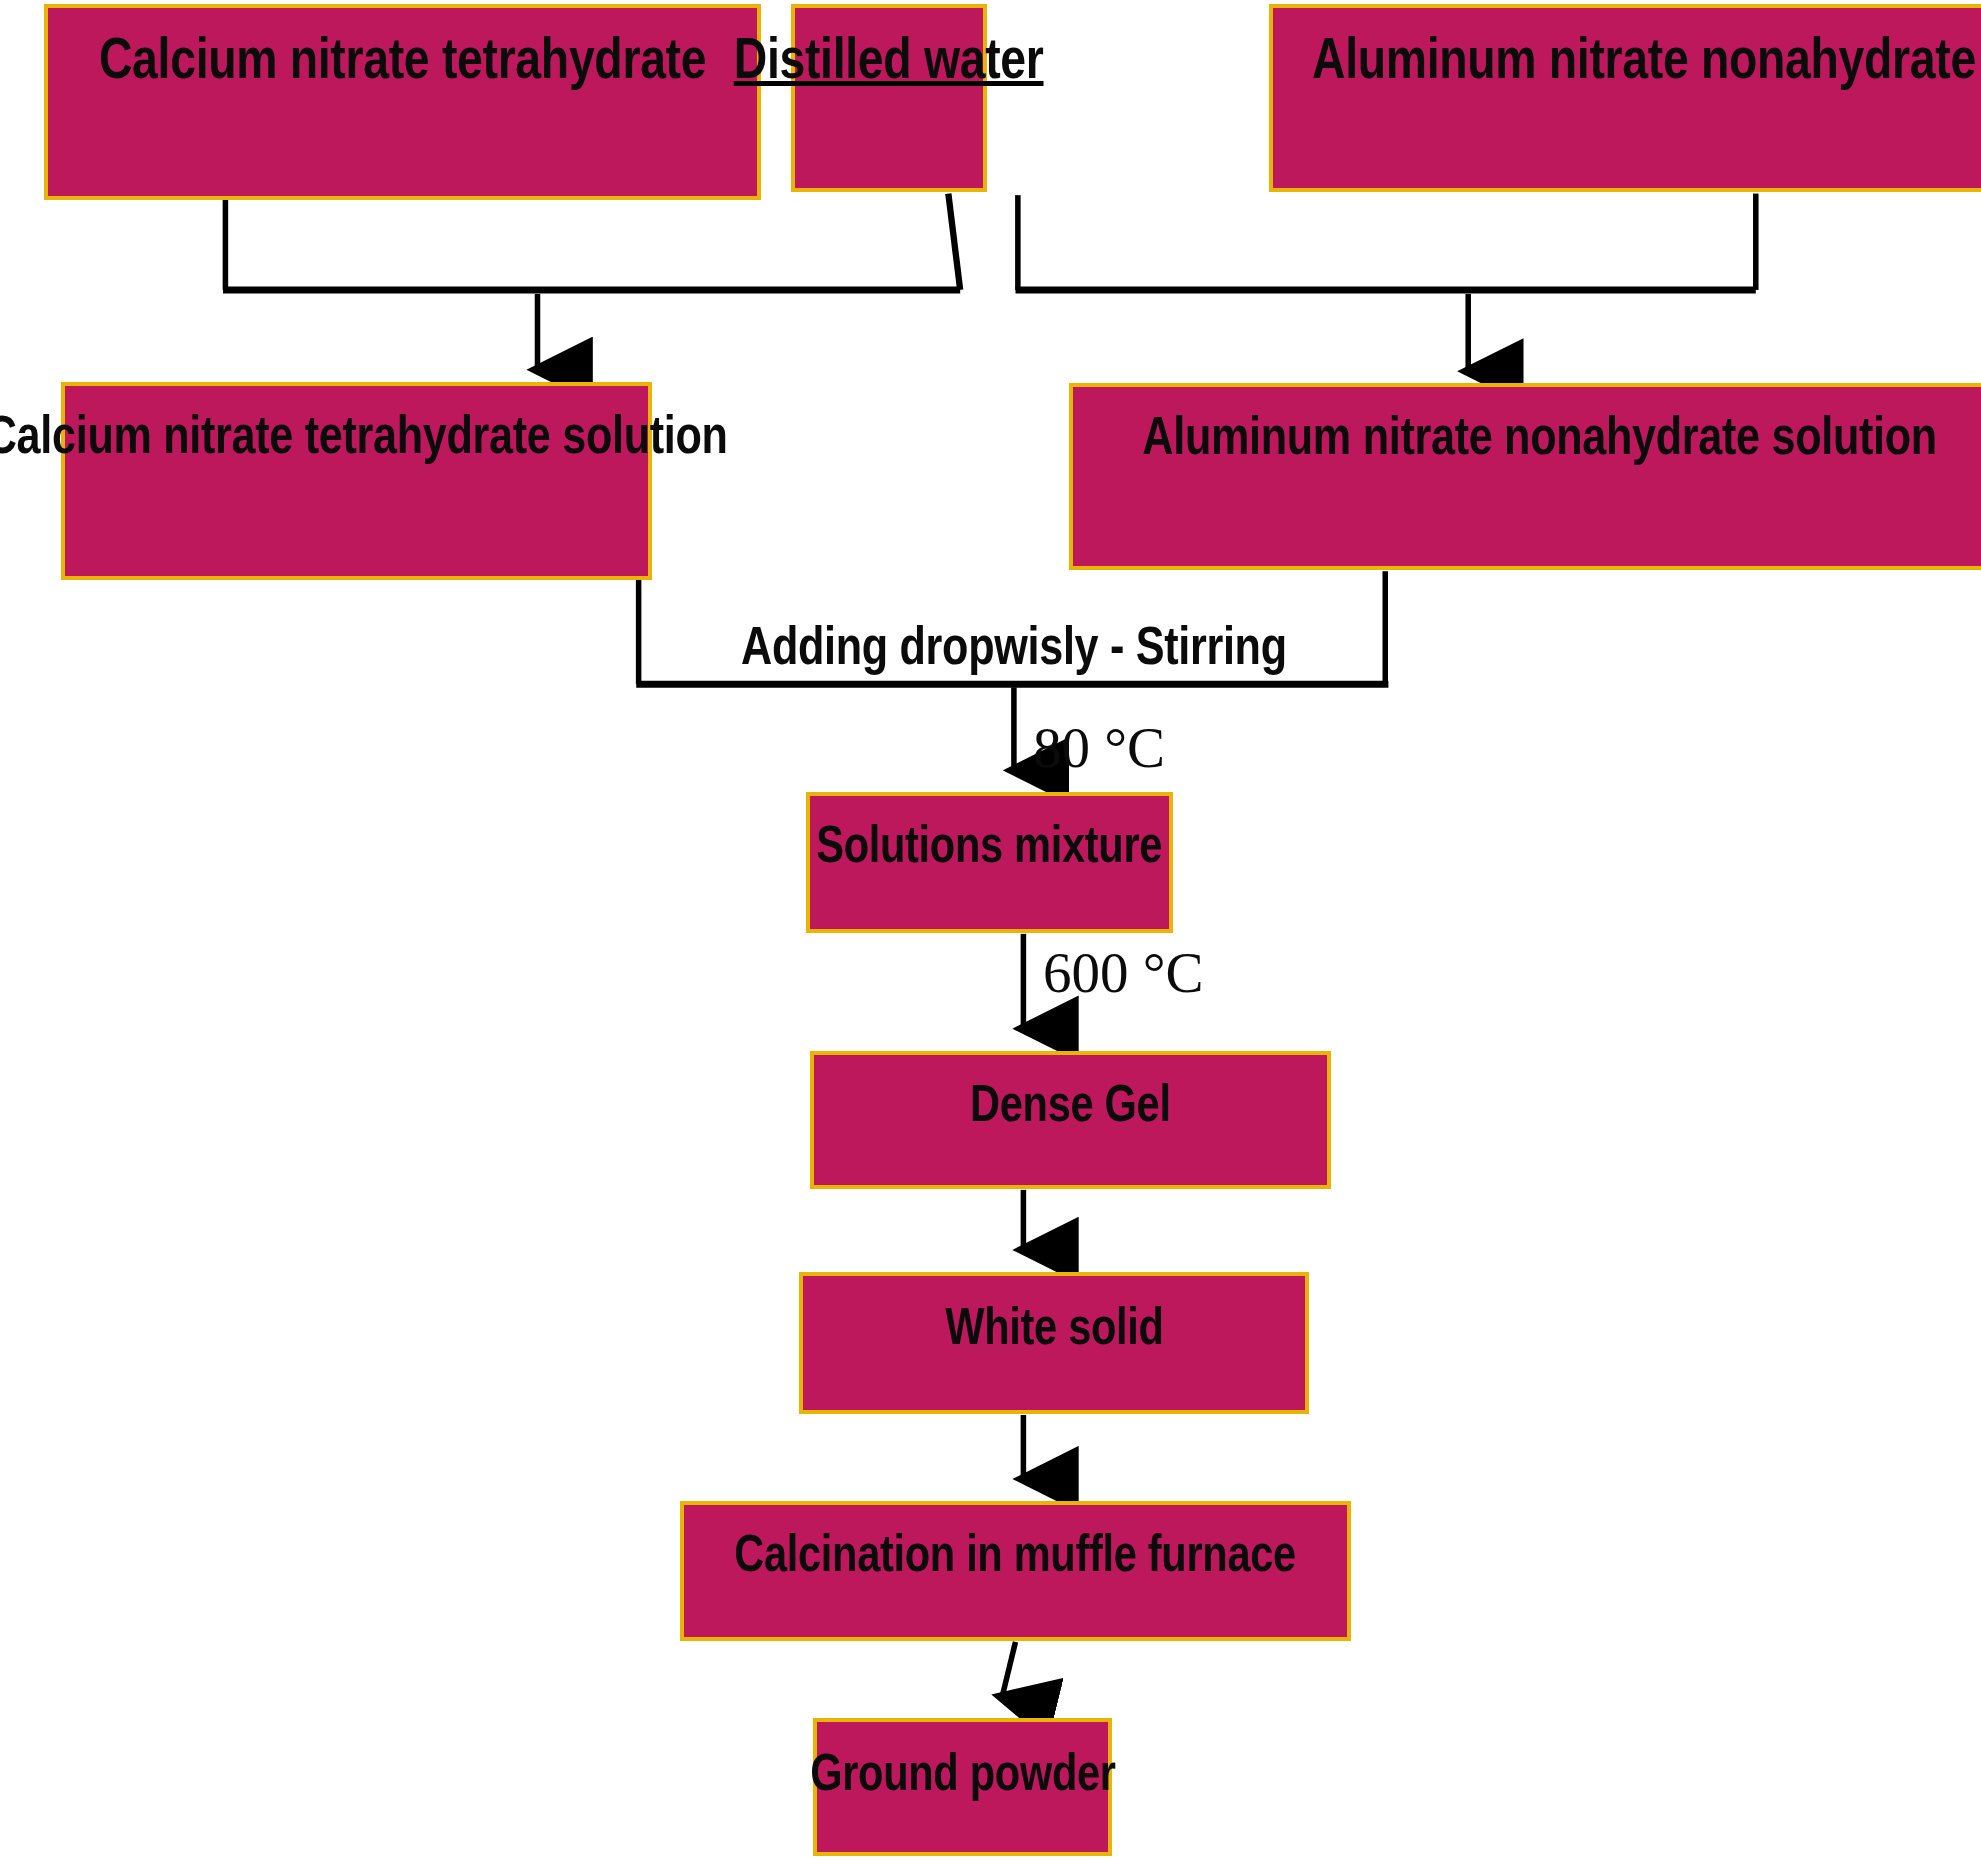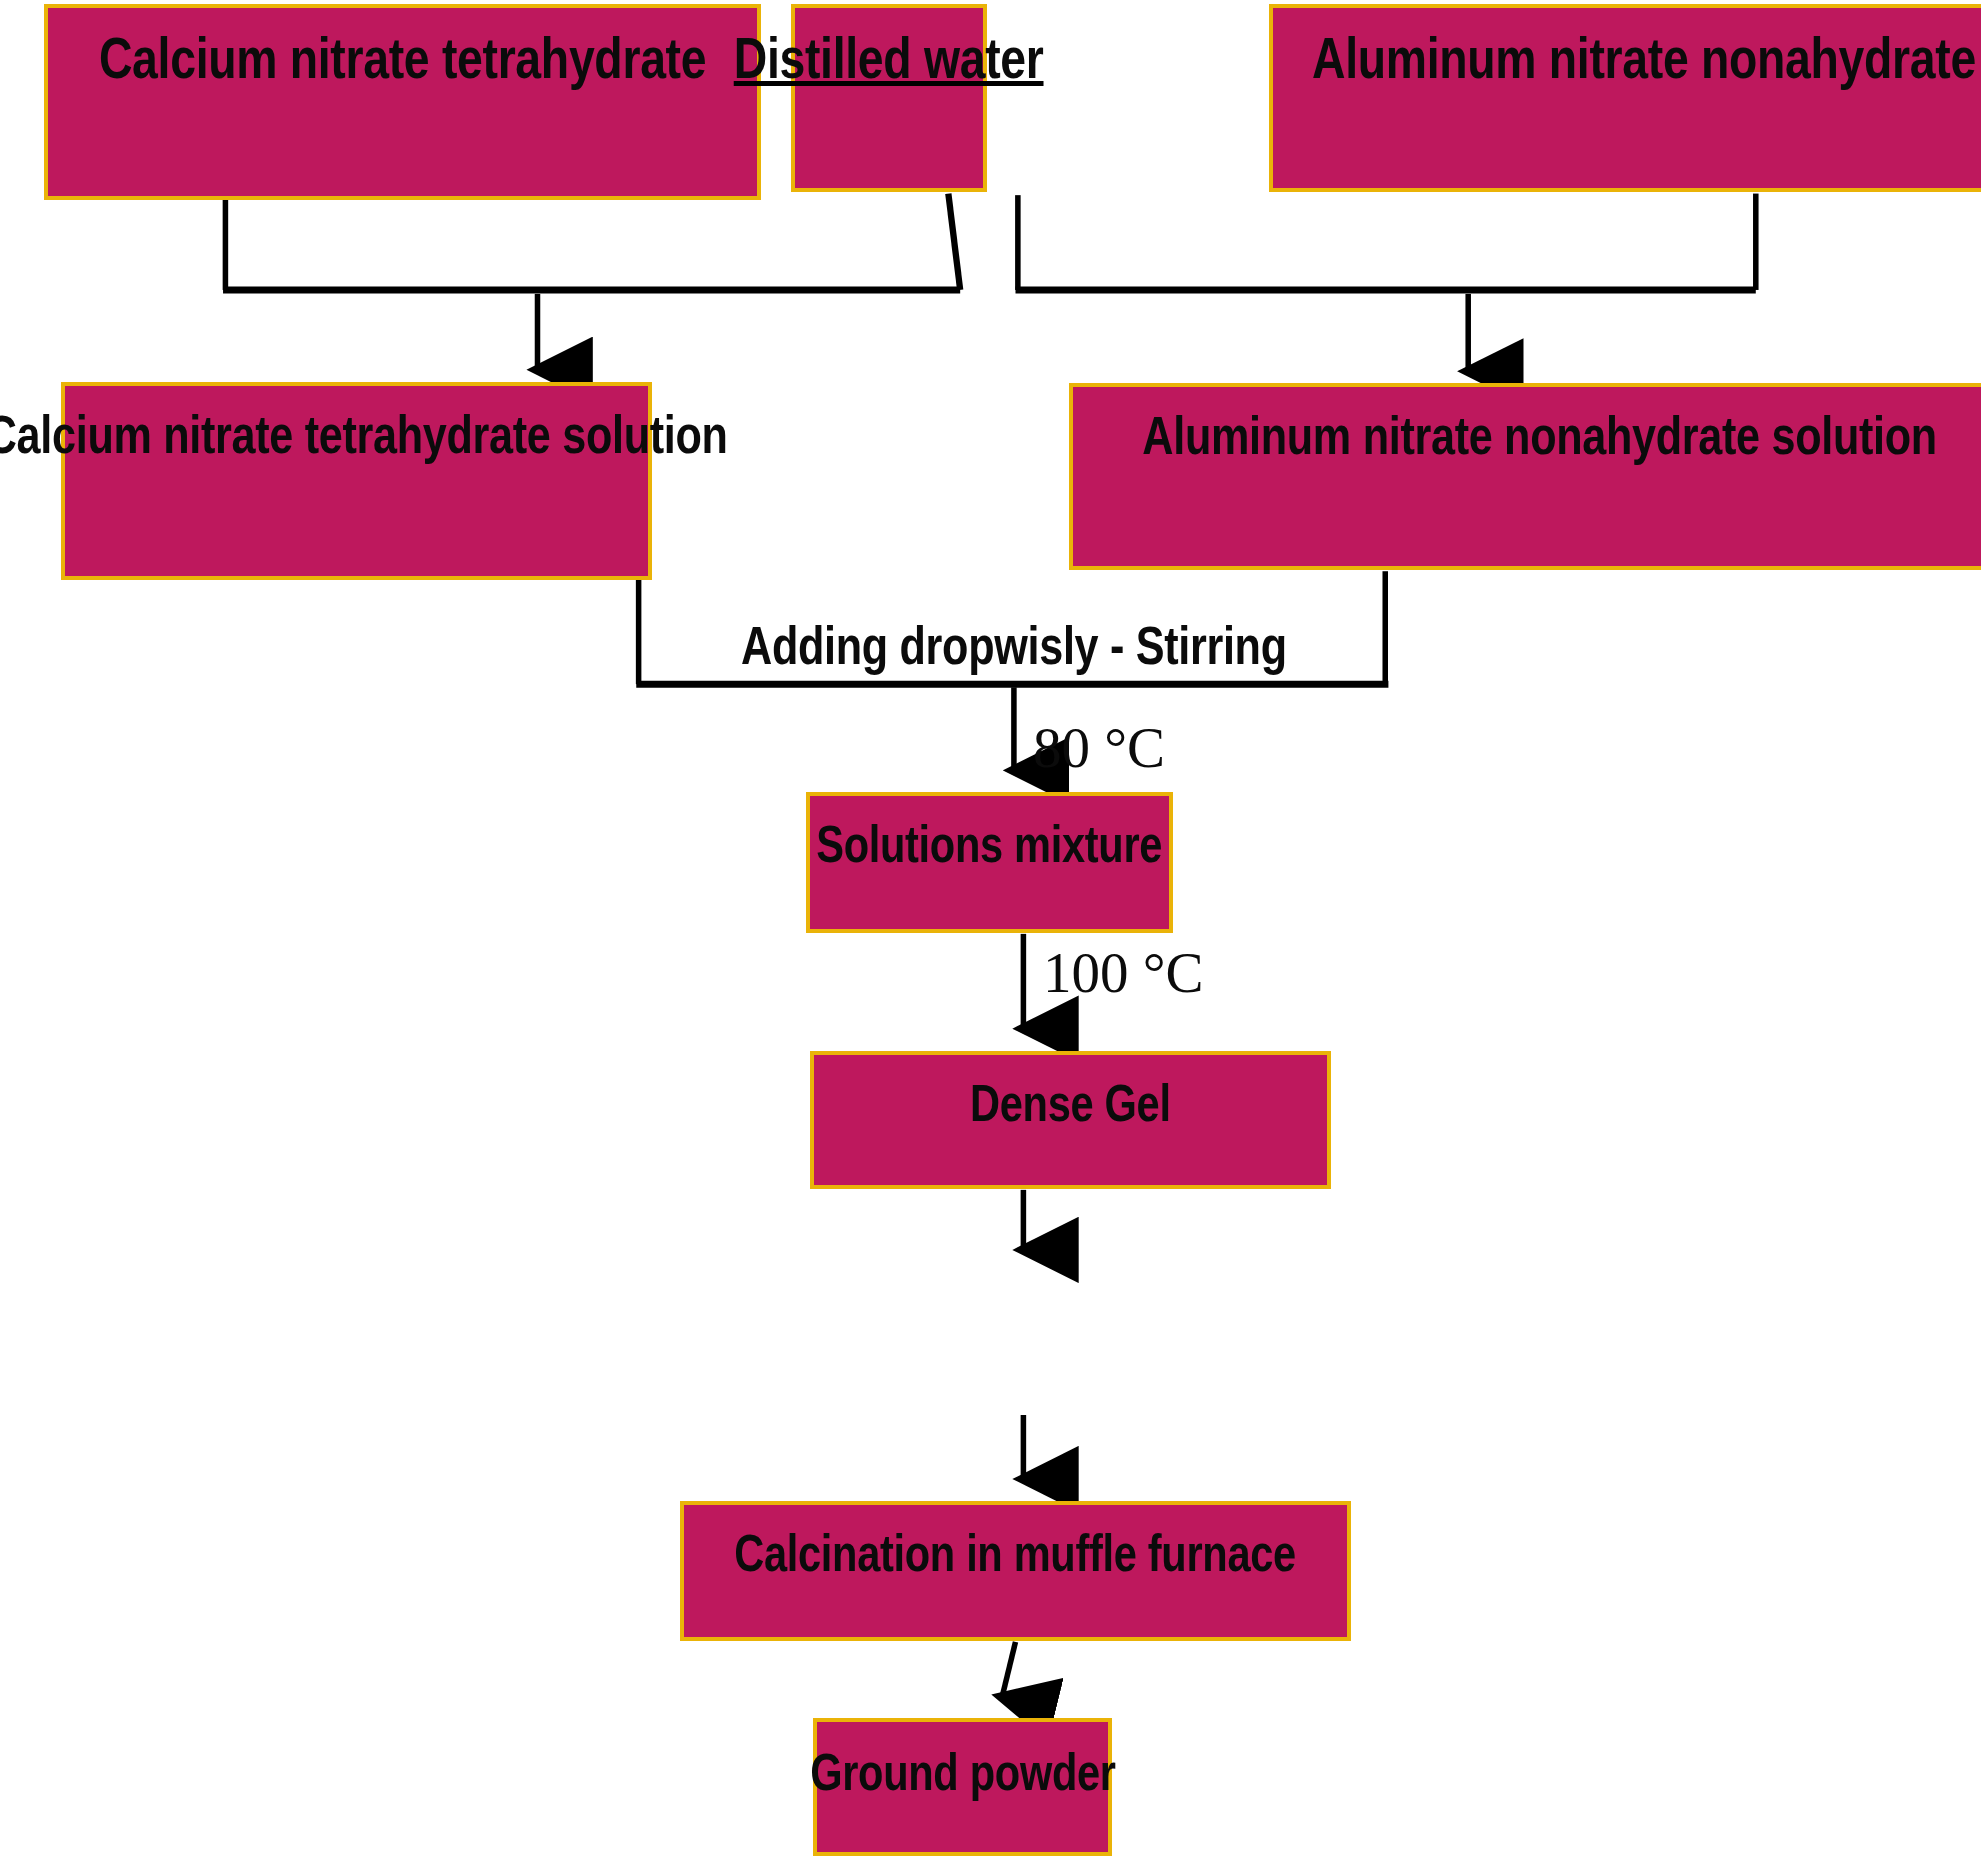--- a/index.html
+++ b/index.html
@@ -177,29 +177,32 @@
   </div>
 
   <div class="node" id="n-solutions-mixture">
     <span class="label">Solutions mixture</span>
   </div>
 
   <div class="node" id="n-dense-gel">
     <span class="label">Dense Gel</span>
   </div>
 
+  <div class="node" id="n-white-solid">
+    <span class="label">White solid</span>
+  </div>
 
   <div class="node" id="n-calcination">
     <span class="label">Calcination in muffle furnace</span>
   </div>
 
   <div class="node" id="n-ground-powder">
     <span class="label">Ground powder</span>
   </div>
 
   <div class="annot bold-cond" id="a-adding">Adding dropwisly - Stirring</div>
 
   <div class="annot serif-temp" id="a-temp60">80 °C</div>
 
-  <div class="annot serif-temp" id="a-temp300">100 °C</div>
+  <div class="annot serif-temp" id="a-temp300">600 °C</div>
 
 </div>
 
 
 </body></html>

